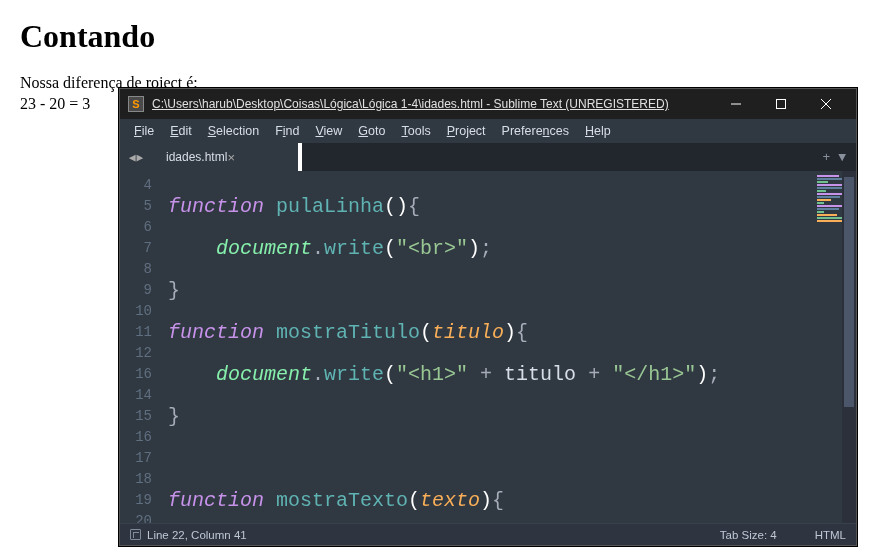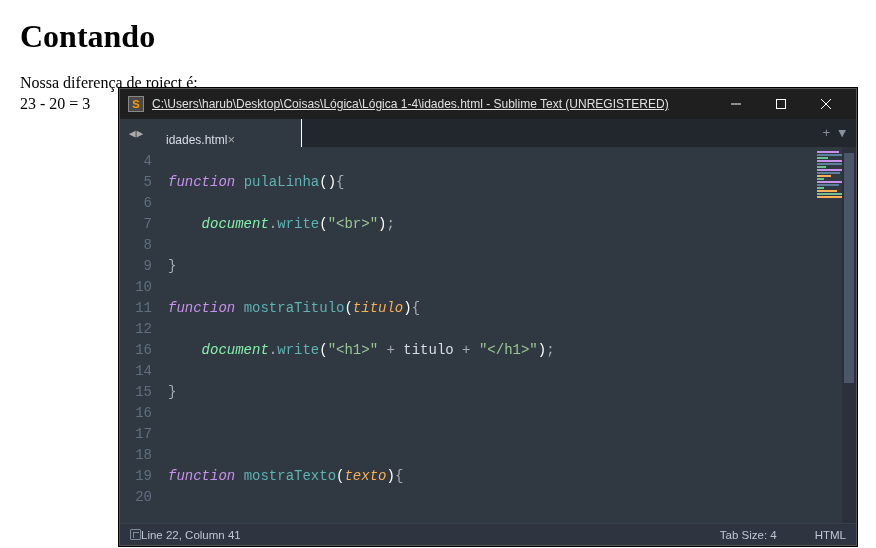--- a/index.html
+++ b/index.html
@@ -92,27 +92,27 @@
     align-items: center;
     justify-content: center;
     gap: 1px;
     color: #aaa;
     background: #303841;
     font-size: 11px;
   }
   .tab {
     background: #303841;
     display: flex;
-    align-items: flex-end;
+    align-items: center;
     padding: 0 10px 0 14px;
     color: #d8dee9;
     font-family: "Segoe UI", Arial, sans-serif;
     font-size: 12px;
     min-width: 150px;
-    border-right: 1px solid #ffffff;
+    border-right: 4px solid #ffffff;
   }
   .tab .close { color: #aaa; font-size: 13px; }
   .tabbar-right {
     margin-left: auto;
     display: flex;
     align-items: center;
     padding: 0 10px;
     gap: 8px;
     color: #88909c;
     font-size: 13px;
@@ -133,21 +133,21 @@
     padding: 4px 10px 4px 0;
     color: #5f6f80;
     font-size: 14px;
     line-height: 21px;
     user-select: none;
   }
   .gutter .ln { height: 21px; }
   .code {
     flex: 1;
     padding: 4px 0 4px 6px;
-    font-size: 14px;
+    font-size: 20px;
     line-height: 21px;
     white-space: pre;
     color: #d8dee9;
     position: relative;
     font-family: Liberation Mono, monospace;
   }
   .codeline { height: 21px; }
   .kw { color: #c792ea; font-style: italic; }
   .fn { color: #5fb3b3; }
   .obj { color: #86efac; font-style: italic; }
@@ -190,21 +190,21 @@
     height: 22px;
     background: #2e3440;
     border-top: 1px solid #38404c;
     display: flex;
     align-items: center;
     padding: 0 10px;
     font-family: "Segoe UI", Arial, sans-serif;
     font-size: 11.5px;
     color: #bfc7d5;
   }
-  .status-left { flex: 1; display: flex; align-items: flex-start; }
+  .status-left { flex: 1; display: flex; align-items: flex-start; gap: 6px; }
   .status-icon {
     width: 11px; height: 11px;
     border: 1px solid #7f8a9b;
     border-radius: 1px;
     position: relative;
   }
   .status-icon::before {
     content: ""; position: absolute; left: 2px; top: 2px; width: 5px; height: 5px;
     border-left: 1px solid #7f8a9b; border-top: 1px solid #7f8a9b;
   }
@@ -239,20 +239,32 @@
       </div>
       <div class="winbtn close">
         <svg viewBox="0 0 10 10">
             <line x1="0" y1="0" x2="10" y2="10" stroke="#fff" stroke-width="1"></line>
             <line x1="10" y1="0" x2="0" y2="10" stroke="#fff" stroke-width="1"></line>
           </svg>
       </div>
     </div>
   </div>
 
+  <div class="menubar">
+    <div class="menu"><u>F</u>ile</div>
+    <div class="menu"><u>E</u>dit</div>
+    <div class="menu"><u>S</u>election</div>
+    <div class="menu">F<u>i</u>nd</div>
+    <div class="menu"><u>V</u>iew</div>
+    <div class="menu"><u>G</u>oto</div>
+    <div class="menu"><u>T</u>ools</div>
+    <div class="menu"><u>P</u>roject</div>
+    <div class="menu">Prefere<u>n</u>ces</div>
+    <div class="menu"><u>H</u>elp</div>
+  </div>
 
   <div class="tabbar">
     <div class="navarrows">
       <span>◀</span>
       <span>▶</span>
     </div>
     <div class="tab">
       <span>idades.html</span>
       <span class="close">×</span>
     </div>

